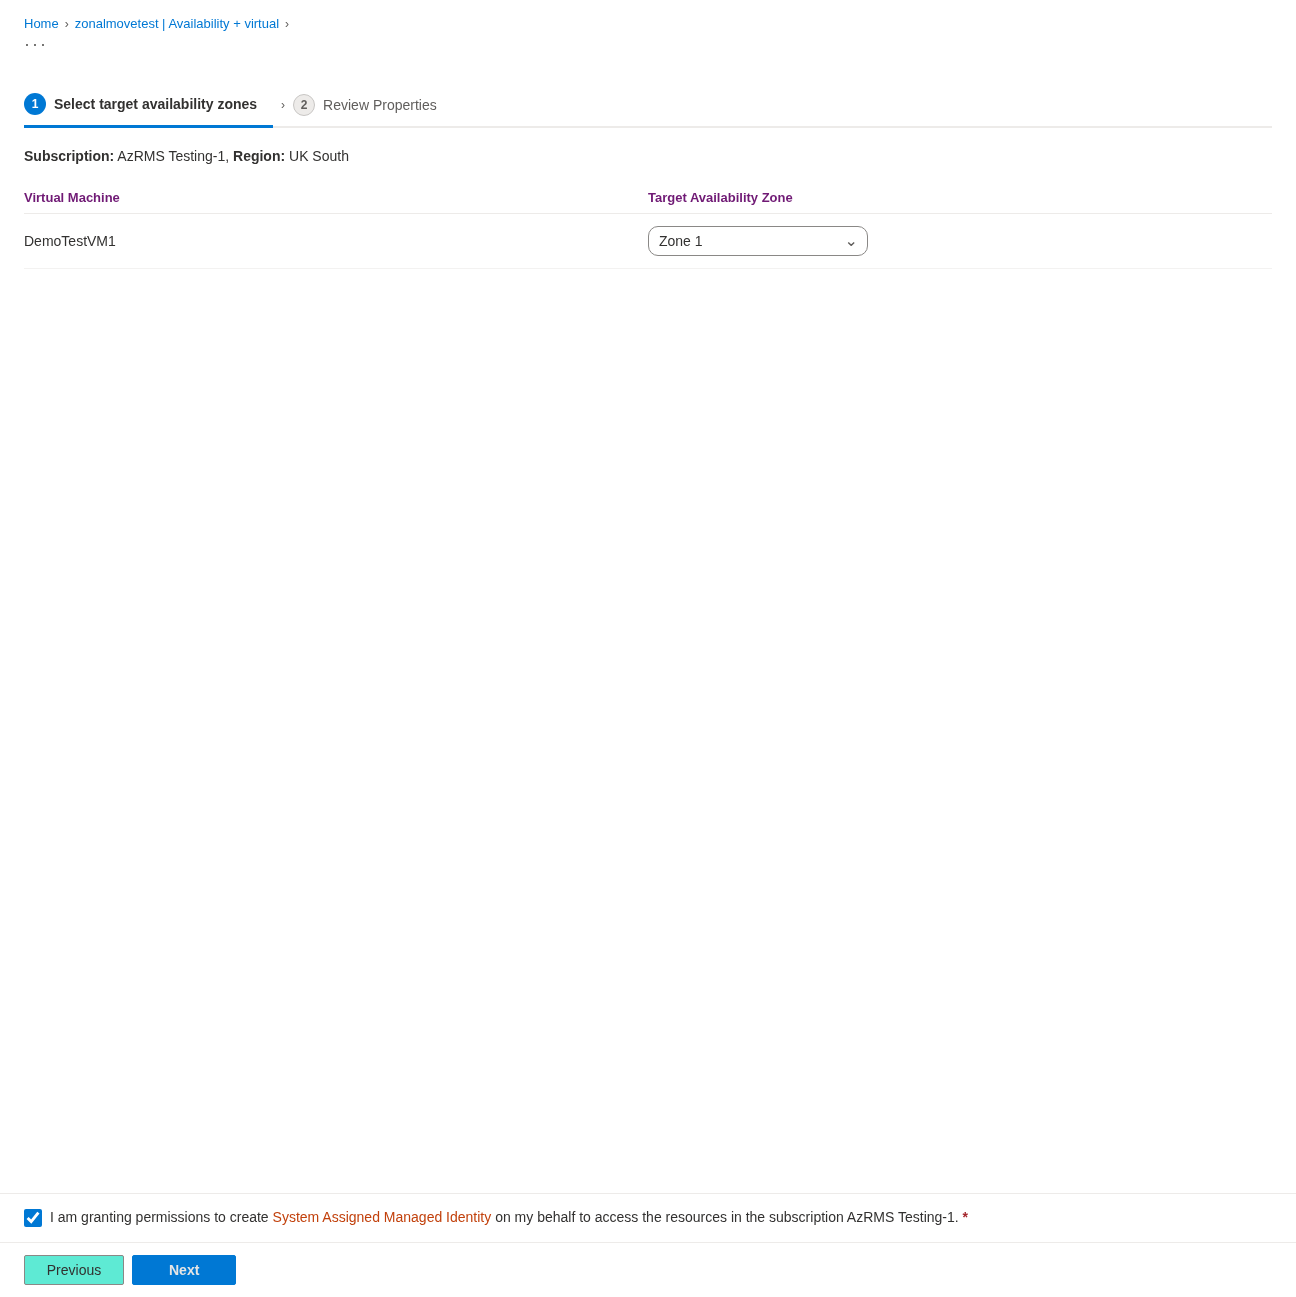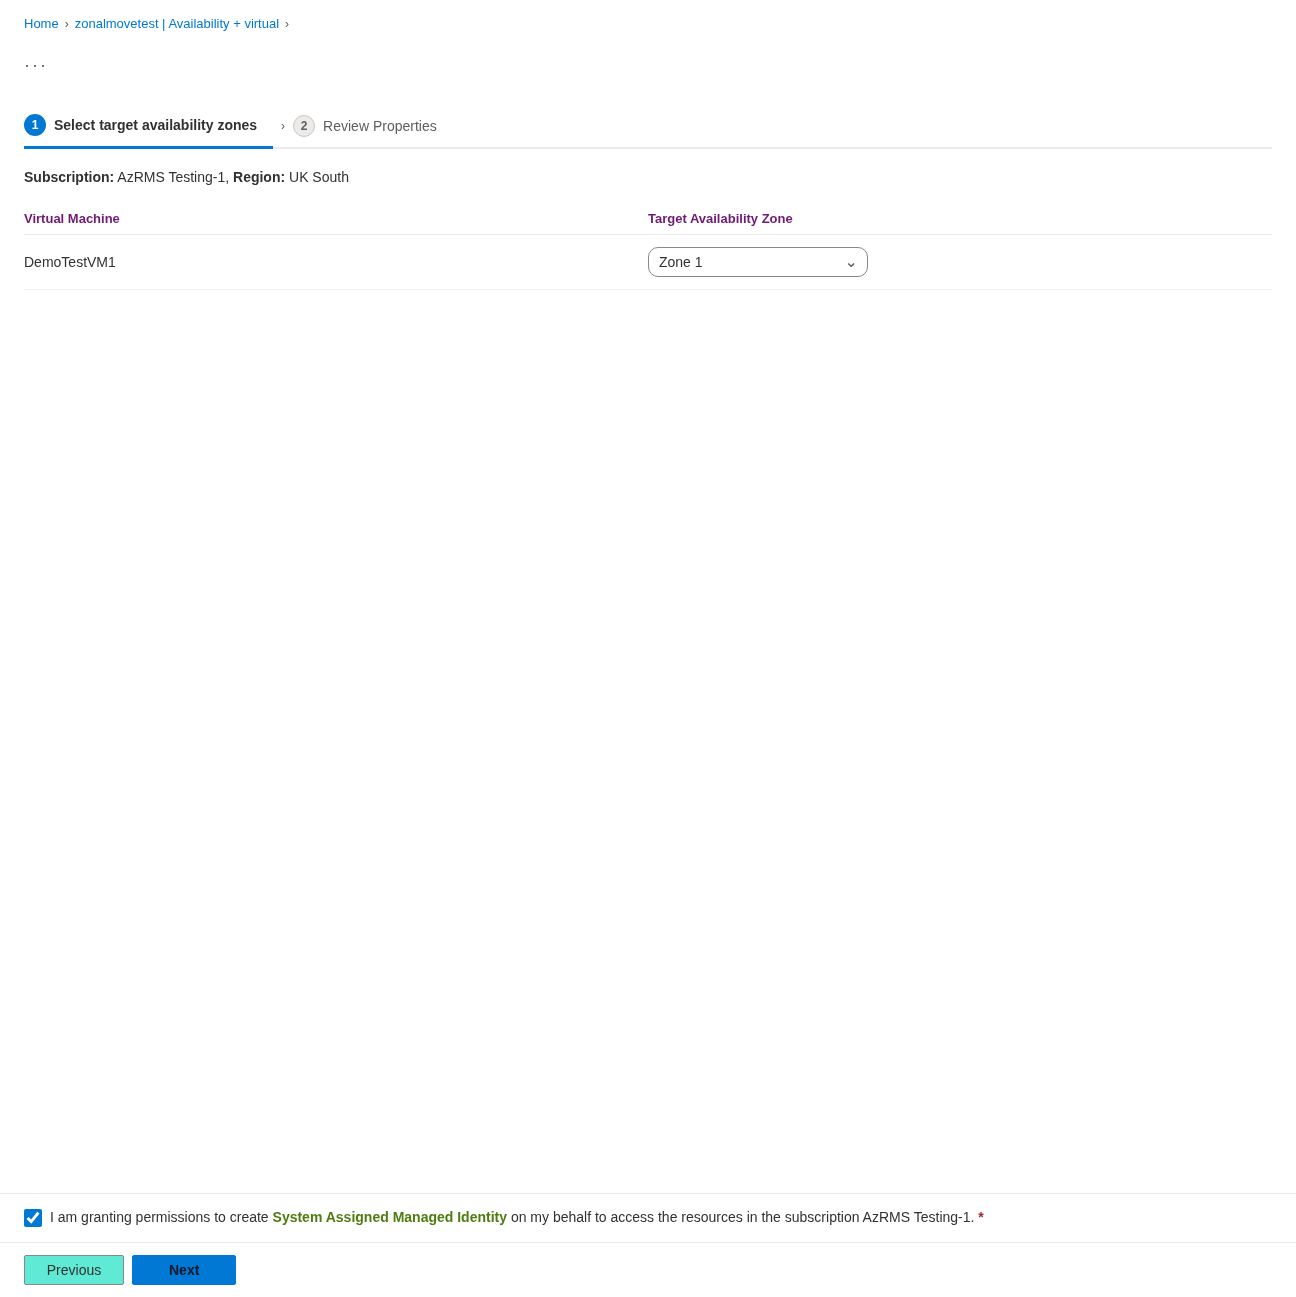--- a/index.html
+++ b/index.html
@@ -22,21 +22,21 @@
       padding: 16px 24px;
       max-width: 1296px;
     }
 
     
     .breadcrumb {
       display: flex;
       align-items: center;
       gap: 6px;
       font-size: 13px;
-      margin-bottom: 24px;
+      margin-bottom: 3px;
       flex-wrap: wrap;
     }
 
     .breadcrumb-link {
       color: #0078d4;
       cursor: pointer;
       text-decoration: none;
     }
 
     .breadcrumb-separator {
@@ -228,24 +228,23 @@
       cursor: pointer;
       flex-shrink: 0;
     }
 
     .consent-text {
       color: #323130;
       line-height: 1.4;
     }
 
     .consent-link {
-      color: #4d7c0f;
+      color: #c2410c;
       cursor: pointer;
       text-decoration: none;
-      font-weight: bold;
     }
 
     .consent-required {
       color: #a4262c;
       font-weight: 600;
     }
 
     .buttons-row {
       display: flex;
       align-items: center;
@@ -261,21 +260,21 @@
       font-size: 14px;
       cursor: pointer;
       border-radius: 2px;
       min-width: 100px;
     }
 
     .btn-next {
       padding: 6px 36px;
       border: 1px solid #0078d4;
       background: #0078d4;
-      color: #0f172a;
+      color: #e5e5e5;
       font-size: 14px;
       cursor: pointer;
       border-radius: 2px;
       min-width: 100px;
       font-weight: 600;
     }
   </style>
 </head>
 <body>
 

